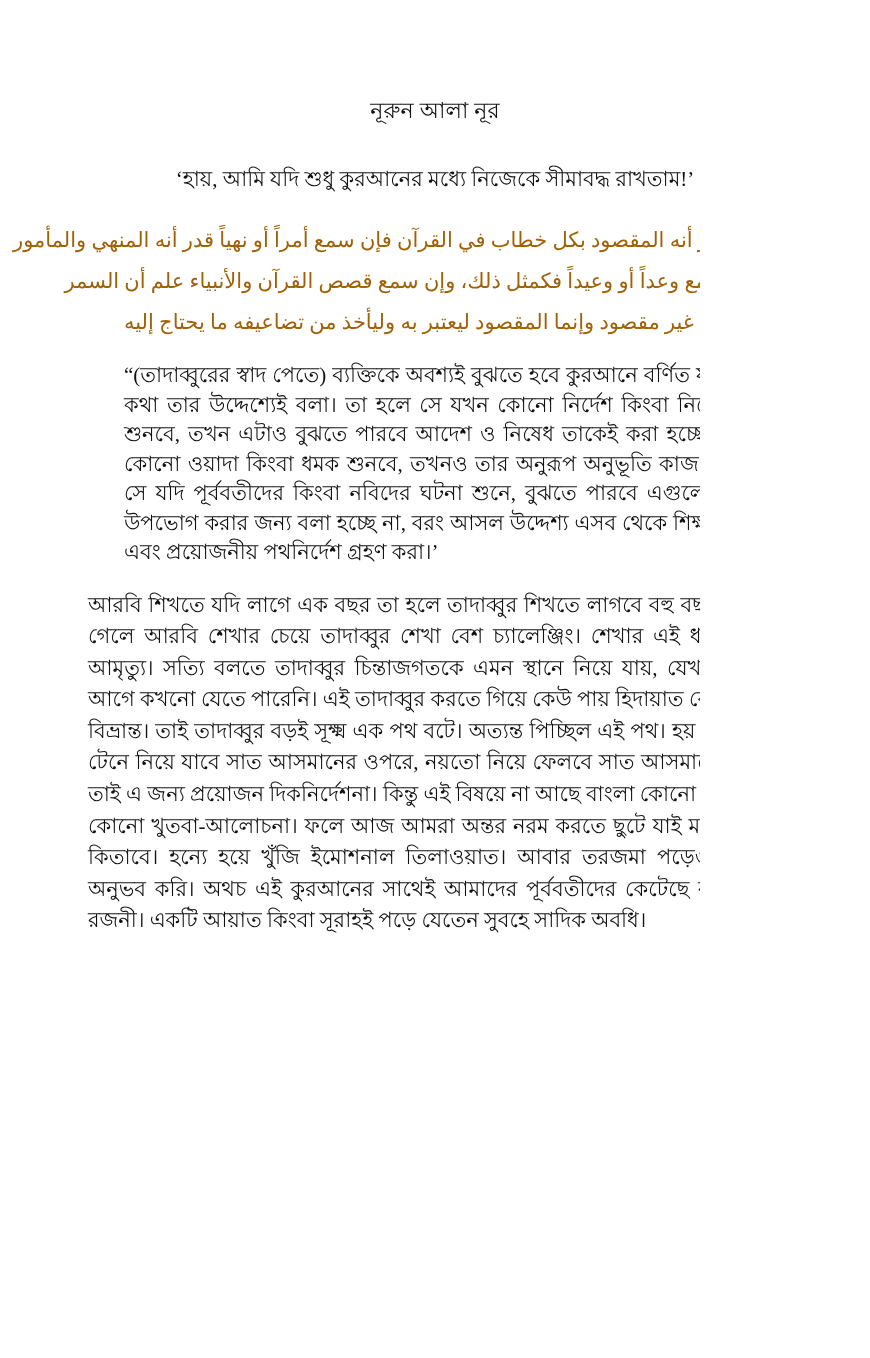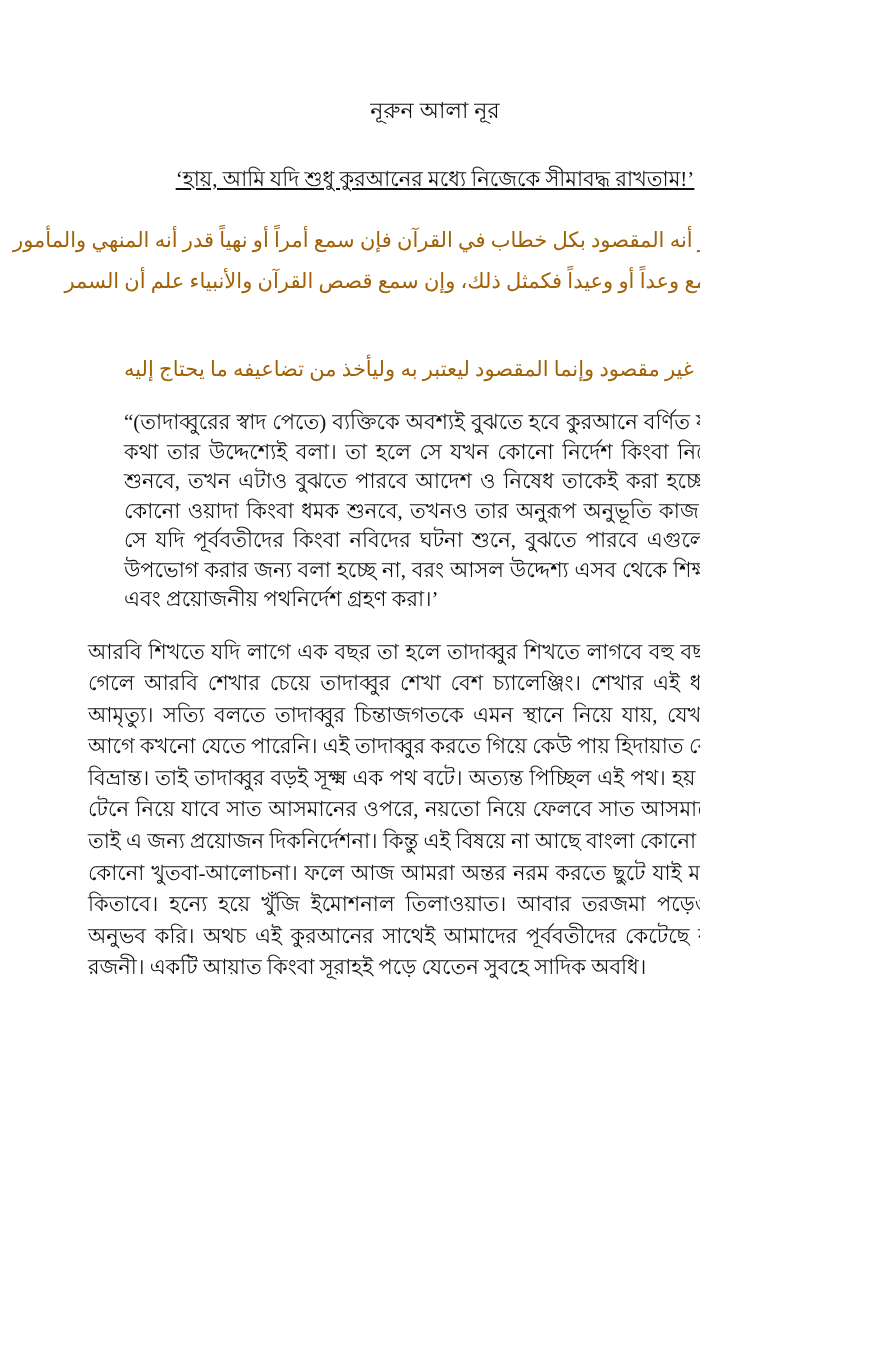--- a/index.html
+++ b/index.html
@@ -41,21 +41,20 @@
     font-size: 21px;
     line-height: 28px;
     margin-left: 21px;
   }
   
   .epigraph {
     margin-top: 37px;
     text-align: center;
     font-size: 21px;
     line-height: 30px;
-    text-decoration: underline;
   }
   
   .body-para {
     margin-top: 21px;
     font-size: 21px;
     line-height: 31px;
     text-align: justify;
   }
   .attribution {
     margin-top: 15px;
@@ -70,21 +69,20 @@
     font-size: 21px;
     line-height: 41px;
     color: #a16207;
   }
   .arabic-line {
     text-align: center;
     white-space: nowrap;
   }
   .arabic-line.last {
     text-align: left;
-    margin-top: 47px;
   }
   
   .translation-block {
     margin: 18px 22px 0 36px;
     font-size: 21px;
     line-height: 29.5px;
     text-align: justify;
   }
   
   .closing-para {

